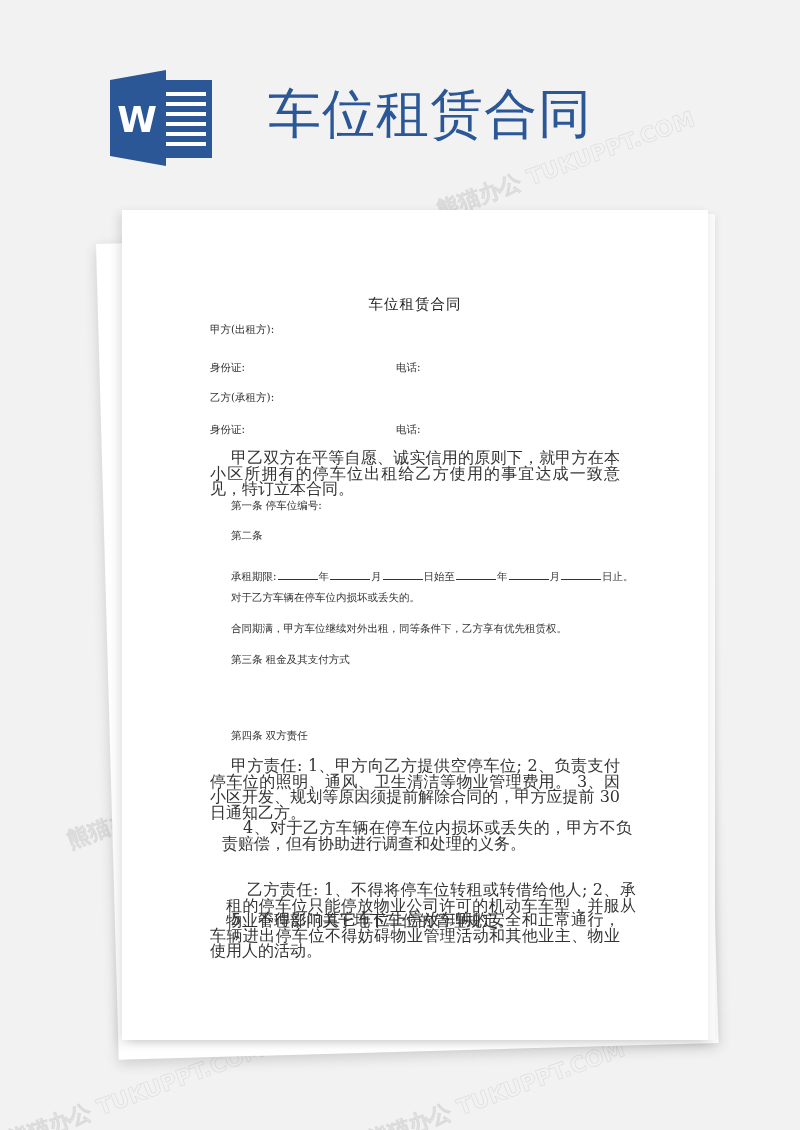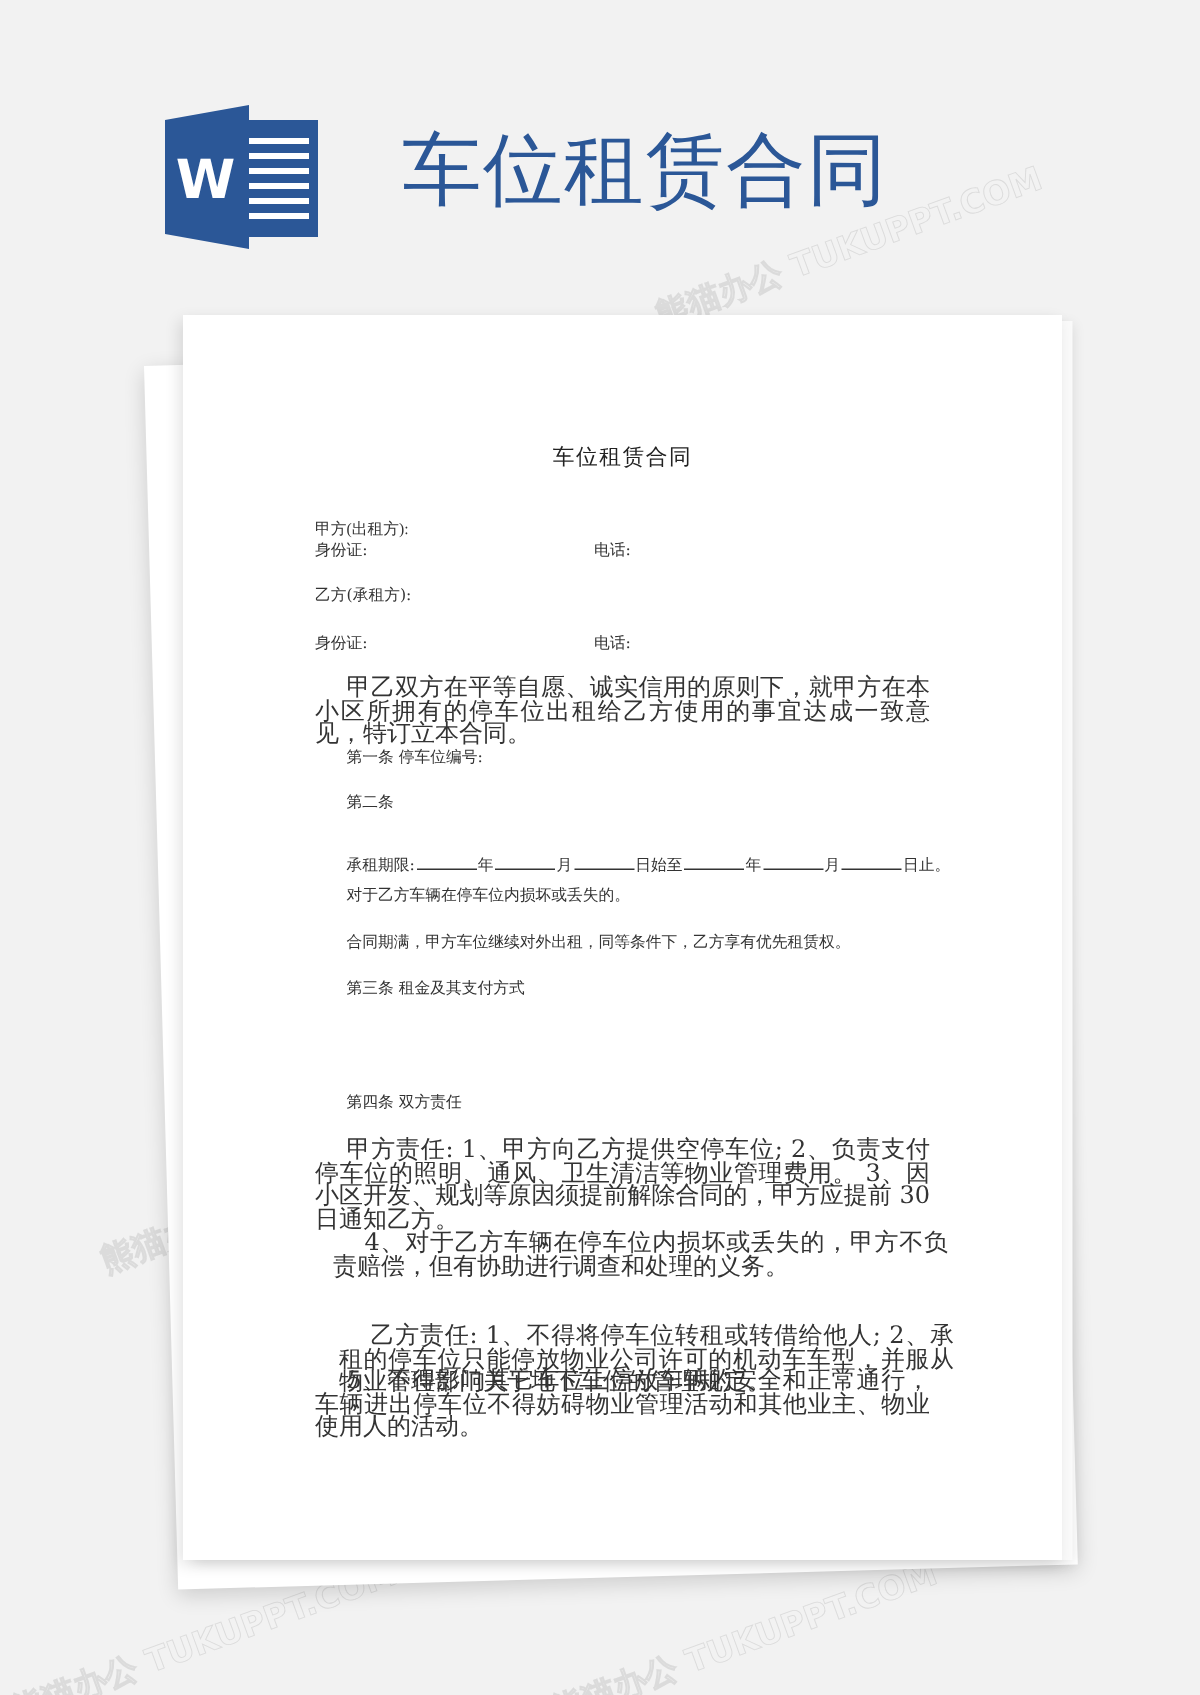--- a/index.html
+++ b/index.html
@@ -69,21 +69,21 @@
 <div class="watermark" style="left:420px;top:780px;">熊猫办公 TUKUPPT.COM</div>
 <div class="watermark" style="left:0px;top:1080px;">熊猫办公 TUKUPPT.COM</div>
 <div class="watermark" style="left:360px;top:1080px;">熊猫办公 TUKUPPT.COM</div>
 
 <div class="page-back2"></div>
 <div class="page-back1"></div>
 
 <div class="page">
   <div class="doc-title">车位租赁合同</div>
 
-  <div class="line" style="left:88px;top:136px;font-family:Liberation Serif, serif;">甲方(出租方):</div>
+  <div class="line" style="left:88px;top:112px;">甲方(出租方):</div>
   <div class="line" style="left:88px;top:150px;">身份证:</div>
   <div class="line" style="left:274px;top:150px;">电话:</div>
   <div class="line" style="left:88px;top:180px;">乙方(承租方):</div>
   <div class="line" style="left:88px;top:212px;">身份证:</div>
   <div class="line" style="left:274px;top:212px;">电话:</div>
 
   <div class="para" style="left:88px;top:240px;text-indent:21px;">甲乙双方在平等自愿、诚实信用的原则下，就甲方在本小区所拥有的停车位出租给乙方使用的事宜达成一致意见，特订立本合同。</div>
 
   <div class="line" style="left:109px;top:288px;text-align:center;">第一条  停车位编号:</div>
   <div class="line" style="left:109px;top:318px;">第二条</div>

